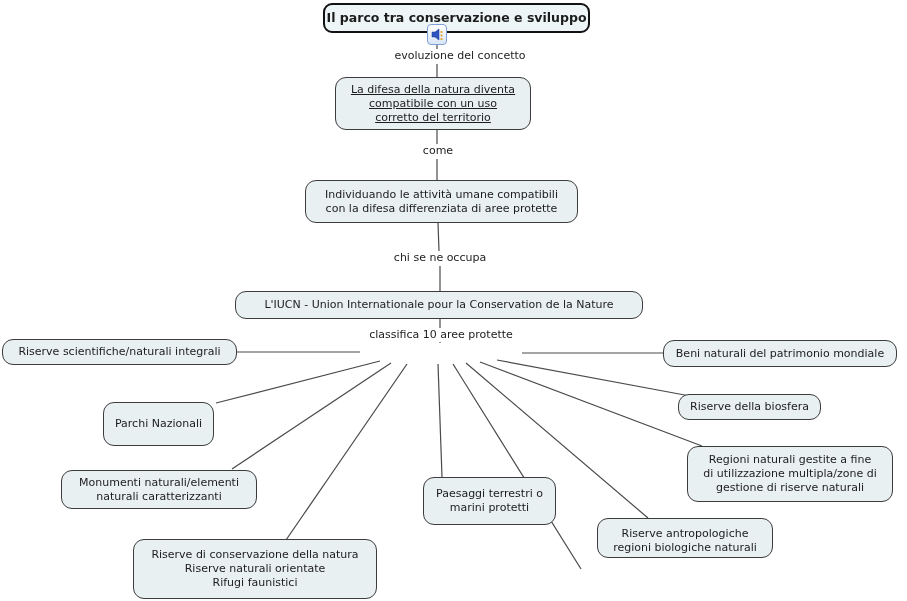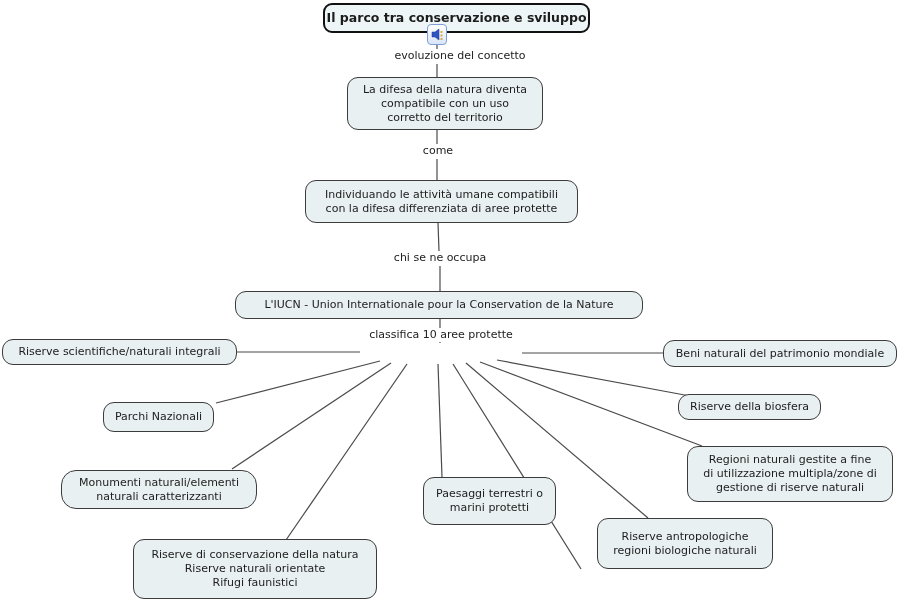--- a/index.html
+++ b/index.html
@@ -82,21 +82,21 @@
     <svg width="13" height="13" viewBox="0 0 13 13">
       <polygon points="1,4 4,4 8,1 8,12 4,9 1,9" fill="#2f55c0" stroke="#1d3b94" stroke-width="0.5"></polygon>
       <rect x="9.5" y="3" width="2" height="2" fill="#e2a93c"></rect>
       <rect x="9.5" y="6.5" width="2" height="2" fill="#e2a93c"></rect>
       <rect x="9.5" y="10" width="2" height="2" fill="#e2a93c"></rect>
     </svg>
   </div>
 
   <div class="linking" style="left:438px;top:49px;margin-left:22px;">evoluzione del concetto</div>
 
-  <div class="concept" style="left:347px;top:77px;width:196px;height:53px;">
+  <div class="concept" style="left:335px;top:77px;width:196px;height:53px;text-decoration:underline;">
     <span>La difesa della natura diventa
 compatibile con un uso
 corretto del territorio</span>
   </div>
 
   <div class="linking" style="left:438px;top:144px;">come</div>
 
   <div class="concept" style="left:305px;top:180px;width:273px;height:43px;">
     <span>Individuando le attività umane compatibili
 con la difesa differenziata di aree protette</span>
@@ -107,42 +107,42 @@
   <div class="concept" style="left:235px;top:291px;width:408px;height:28px;">
     <span><span>L'IUCN - </span><span class="italic">Union Internationale pour la Conservation de la Nature</span></span>
   </div>
 
   <div class="linking" style="left:441px;top:328px;">classifica 10 aree protette</div>
 
   <div class="concept" style="left:2px;top:339px;width:235px;height:26px;">
     <span>Riserve scientifiche/naturali integrali</span>
   </div>
 
-  <div class="concept" style="left:103px;top:402px;width:111px;height:30px;">
+  <div class="concept" style="left:103px;top:402px;width:111px;height:44px;">
     <span>Parchi Nazionali</span>
   </div>
 
-  <div class="concept" style="left:61px;top:470px;width:196px;height:39px;border-radius:15px;">
+  <div class="concept" style="left:61px;top:470px;width:196px;height:39px;">
     <span>Monumenti naturali/elementi
 naturali caratterizzanti</span>
   </div>
 
   <div class="concept" style="left:133px;top:539px;width:244px;height:60px;">
     <span>Riserve di conservazione della natura
 Riserve naturali orientate
 Rifugi faunistici</span>
   </div>
 
   <div class="concept" style="left:377px;top:477px;width:133px;height:48px;margin-left:46px;">
     <span>Paesaggi terrestri o
 marini protetti</span>
   </div>
 
 
-  <div class="concept" style="left:597px;top:518px;width:176px;height:51px;">
+  <div class="concept" style="left:597px;top:518px;width:176px;height:40px;align-items:flex-end;">
     <span>Riserve antropologiche
 regioni biologiche naturali</span>
   </div>
 
   <div class="concept" style="left:687px;top:446px;width:206px;height:56px;">
     <span>Regioni naturali gestite a fine
 di utilizzazione multipla/zone di
 gestione di riserve naturali</span>
   </div>
 

